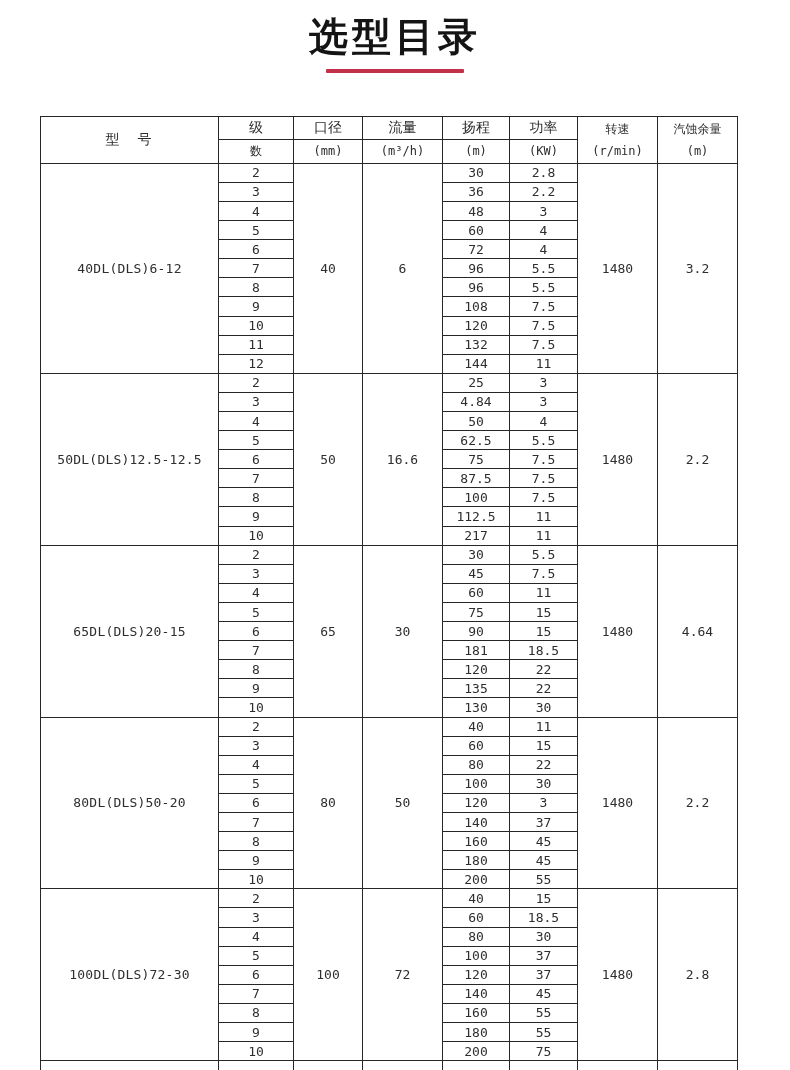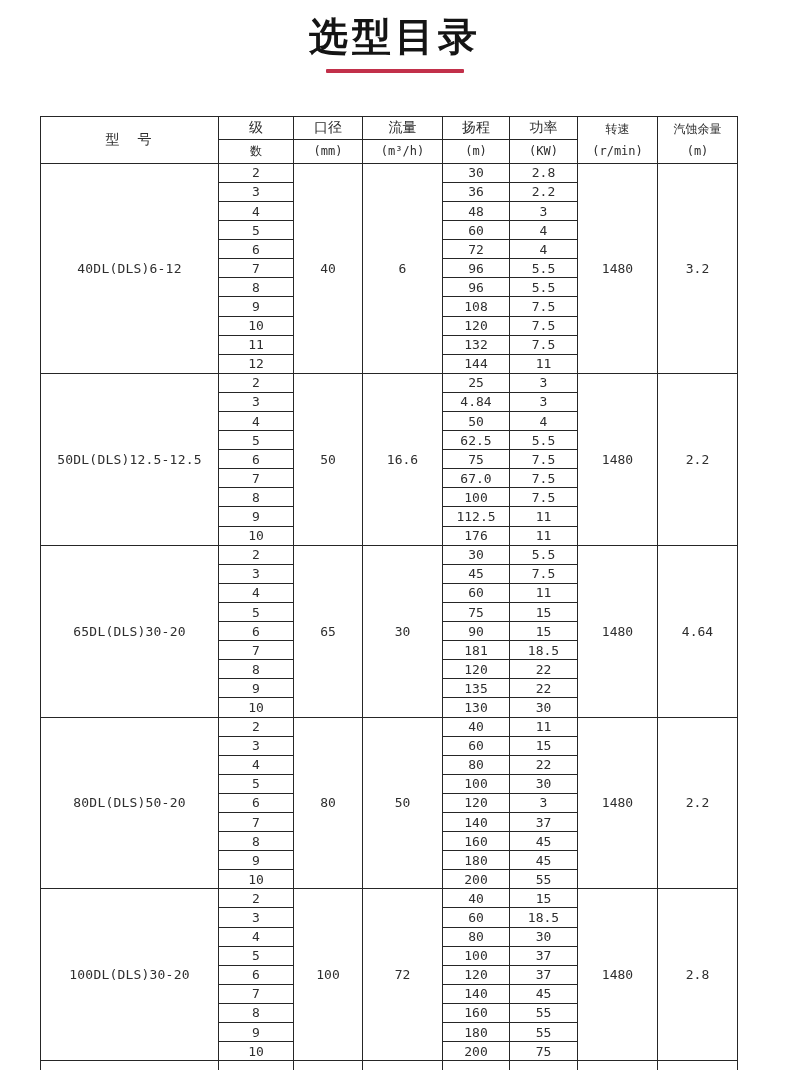--- a/index.html
+++ b/index.html
@@ -169,40 +169,40 @@
           <td>62.5</td>
           <td>5.5</td>
         </tr>
         <tr>
           <td>6</td>
           <td>75</td>
           <td>7.5</td>
         </tr>
         <tr>
           <td>7</td>
-          <td>67.0</td>
+          <td>87.5</td>
           <td>7.5</td>
         </tr>
         <tr>
           <td>8</td>
           <td>100</td>
           <td>7.5</td>
         </tr>
         <tr>
           <td>9</td>
           <td>112.5</td>
           <td>11</td>
         </tr>
         <tr>
           <td>10</td>
-          <td>176</td>
-          <td>11</td>
-        </tr>
-        <tr>
-          <td rowspan="9" class="model">65DL(DLS)30-20</td>
+          <td>217</td>
+          <td>11</td>
+        </tr>
+        <tr>
+          <td rowspan="9" class="model">65DL(DLS)20-15</td>
           <td>2</td>
           <td rowspan="9">65</td>
           <td rowspan="9">30</td>
           <td>30</td>
           <td>5.5</td>
           <td rowspan="9">1480</td>
           <td rowspan="9">4.64</td>
         </tr>
         <tr>
           <td>3</td>
@@ -288,21 +288,21 @@
           <td>9</td>
           <td>180</td>
           <td>45</td>
         </tr>
         <tr>
           <td>10</td>
           <td>200</td>
           <td>55</td>
         </tr>
         <tr>
-          <td rowspan="9" class="model">100DL(DLS)30-20</td>
+          <td rowspan="9" class="model">100DL(DLS)72-30</td>
           <td>2</td>
           <td rowspan="9">100</td>
           <td rowspan="9">72</td>
           <td>40</td>
           <td>15</td>
           <td rowspan="9">1480</td>
           <td rowspan="9">2.8</td>
         </tr>
         <tr>
           <td>3</td>

